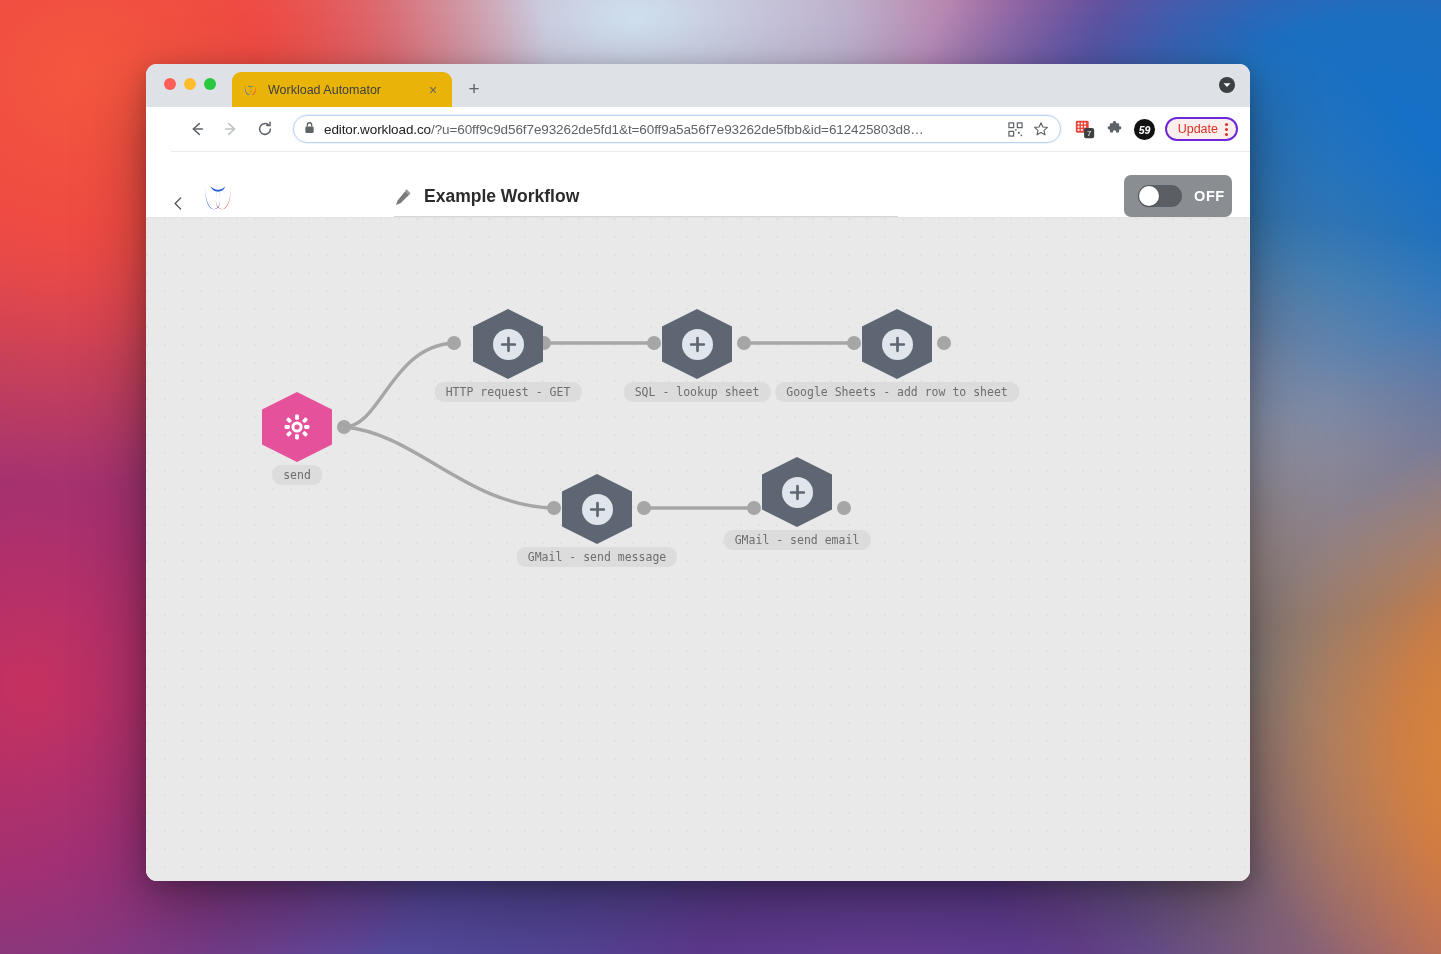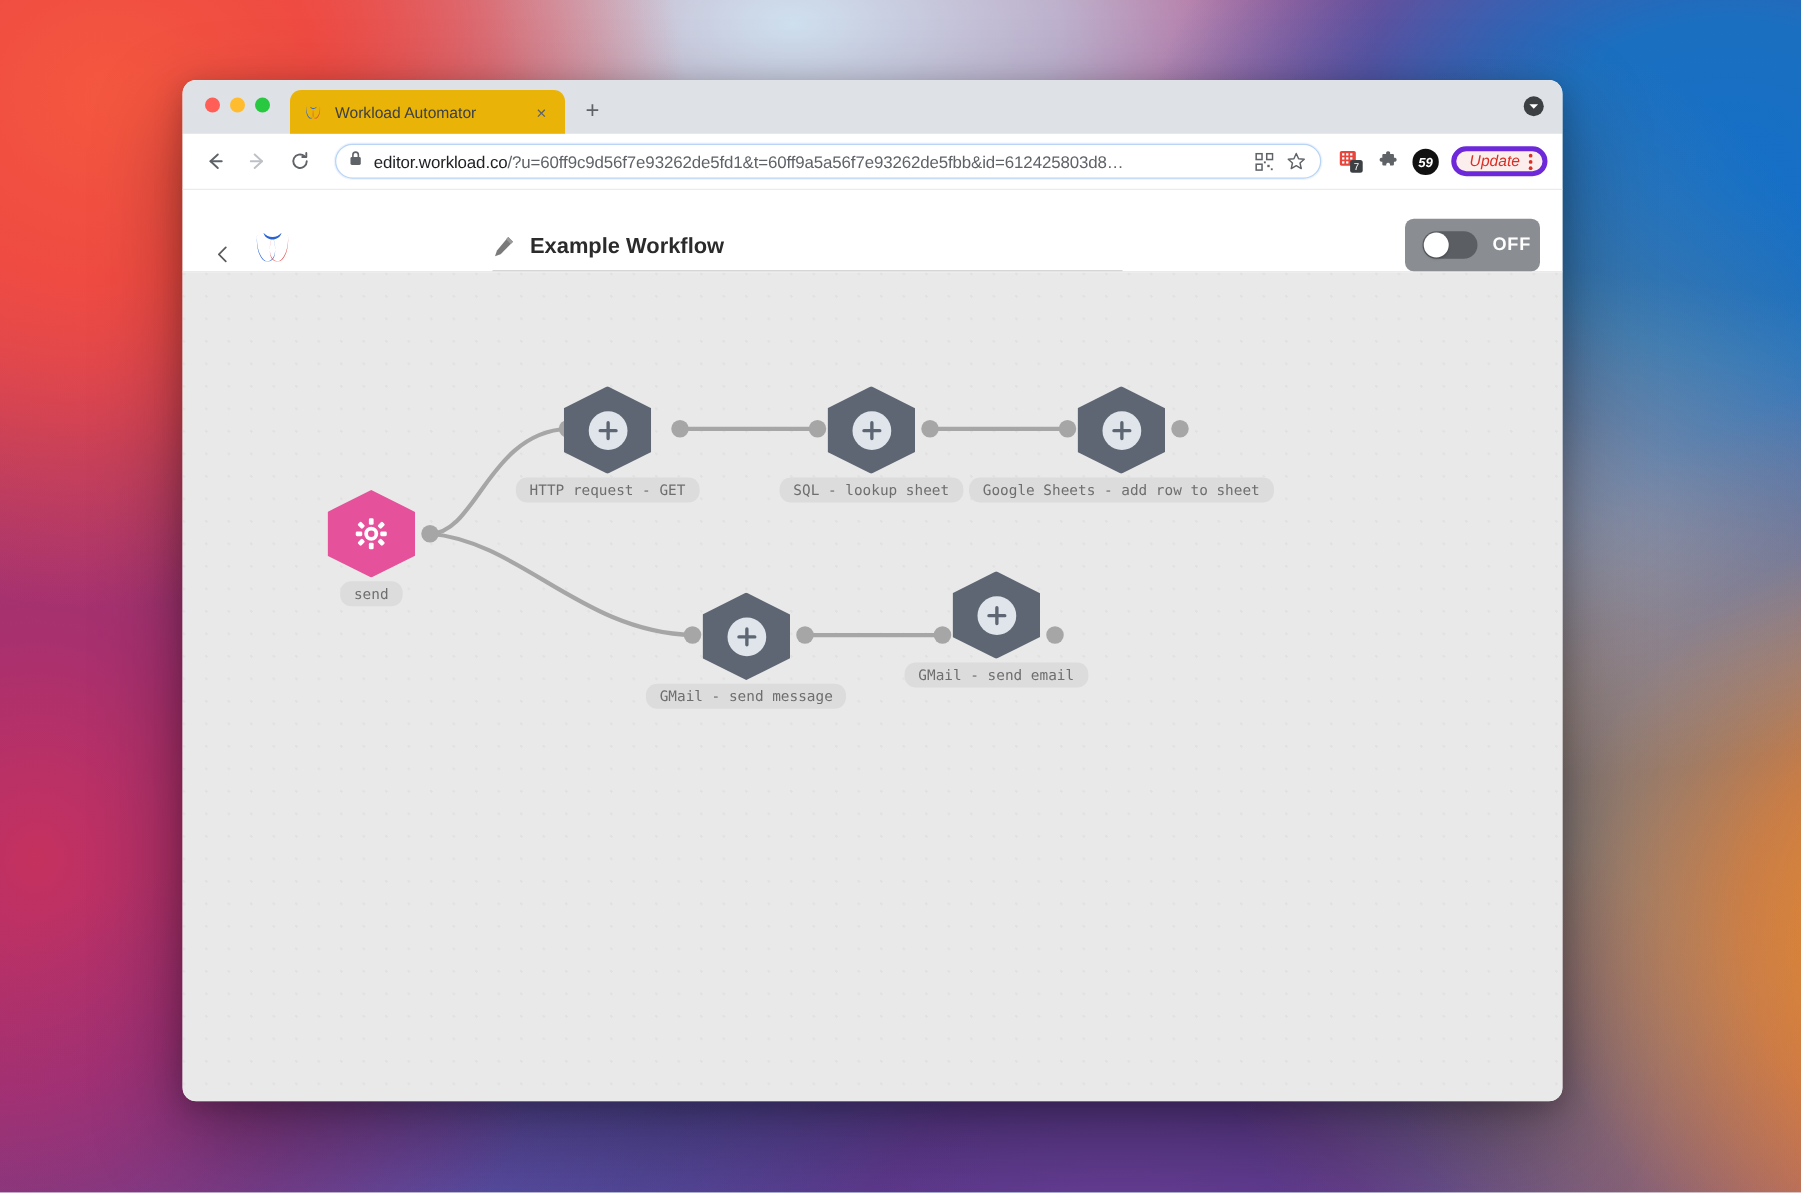--- a/index.html
+++ b/index.html
@@ -126,20 +126,21 @@
 
   
   .toolbar {
     height: 45px;
     background: #ffffff;
     display: flex;
     align-items: center;
     padding: 0 12px;
     border-bottom: 1px solid #ebebeb;
     box-sizing: border-box;
+    margin-left: 25px;
   }
   .navbtn {
     width: 28px; height: 28px;
     display: flex; align-items: center; justify-content: center;
     margin-right: 6px;
     color: #5f6368;
     flex: 0 0 28px;
   }
   .navbtn.disabled { color: #bdc1c6; }
 
@@ -177,33 +178,32 @@
 
   .ext-icon {
     width: 24px; height: 24px;
     margin-left: 6px;
     flex: 0 0 24px;
     display: flex; align-items: center; justify-content: center;
     position: relative;
   }
   .update-pill {
     height: 24px;
-    border: 4px solid #6d28d9;
+    border: 2px solid #6d28d9;
     border-radius: 12px;
     background: #fdeeee;
     color: #d93025;
     font-size: 12.5px;
     display: flex;
     align-items: center;
     padding: 0 8px 0 11px;
     margin-left: 8px;
     gap: 7px;
     flex: 0 0 auto;
     box-sizing: border-box;
-    font-style: italic;
   }
   .kebab {
     display: flex; flex-direction: column; gap: 2px; align-items: center;
   }
   .kebab i { width: 3px; height: 3px; border-radius: 50%; background: #d93025; display: block; }
 
   
   .app-header {
     height: 66px;
     background: #fff;
@@ -529,21 +529,21 @@
               <rect x="21.1" y="5.6" width="3.8" height="5.2" rx="1.1" transform="rotate(45 23 8.2)"></rect>
               <rect x="5.1" y="19.2" width="3.8" height="5.2" rx="1.1" transform="rotate(45 7 21.8)"></rect>
               <rect x="21.1" y="19.2" width="3.8" height="5.2" rx="1.1" transform="rotate(-45 23 21.8)"></rect>
             </g>
           </svg>
         </div>
       </div>
       <div class="node-label">send</div>
     </div>
 
-    <div class="node" style="left:340px; top:126px;">
+    <div class="node" style="left:362px; top:126px;">
       <div class="hexagon">
         <div class="node-glyph">
           <svg viewBox="0 0 24 24" width="19" height="19">
               <path d="M12 4 V20 M4 12 H20" stroke="#5d6672" stroke-width="3.4" stroke-linecap="round"></path>
             </svg>
         </div>
       </div>
       <div class="node-label">HTTP request - GET</div>
     </div>
 

